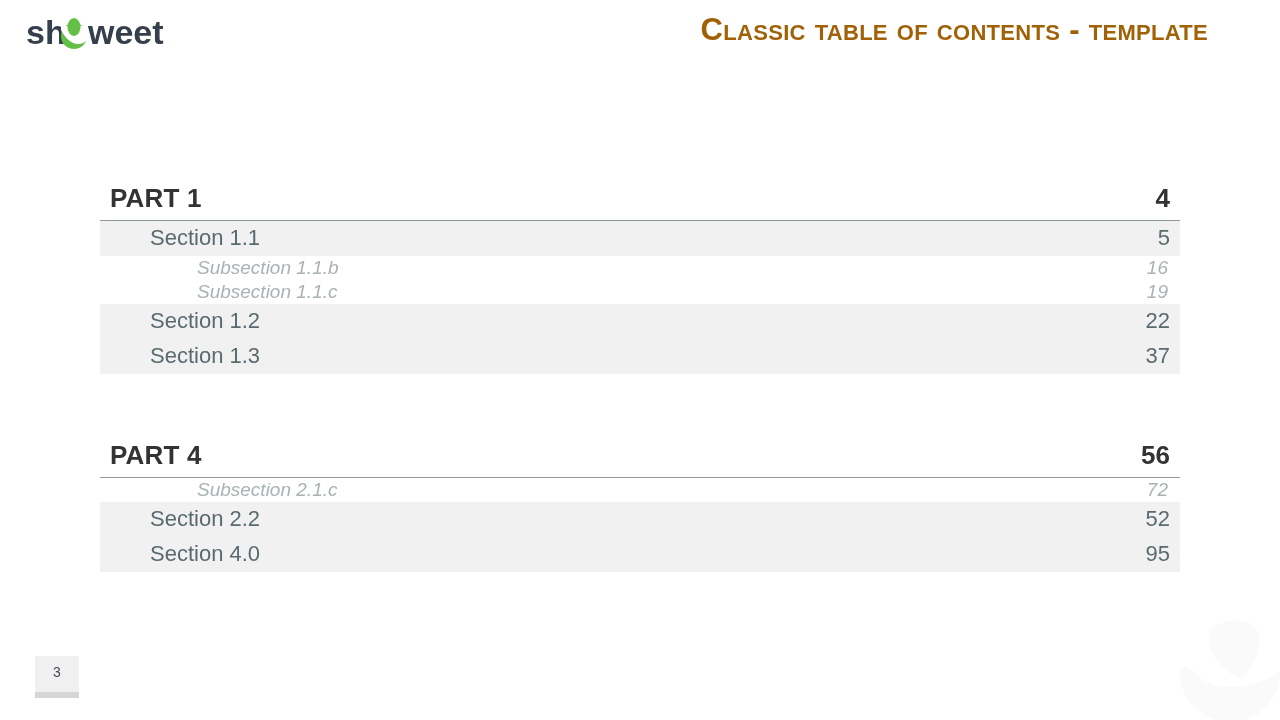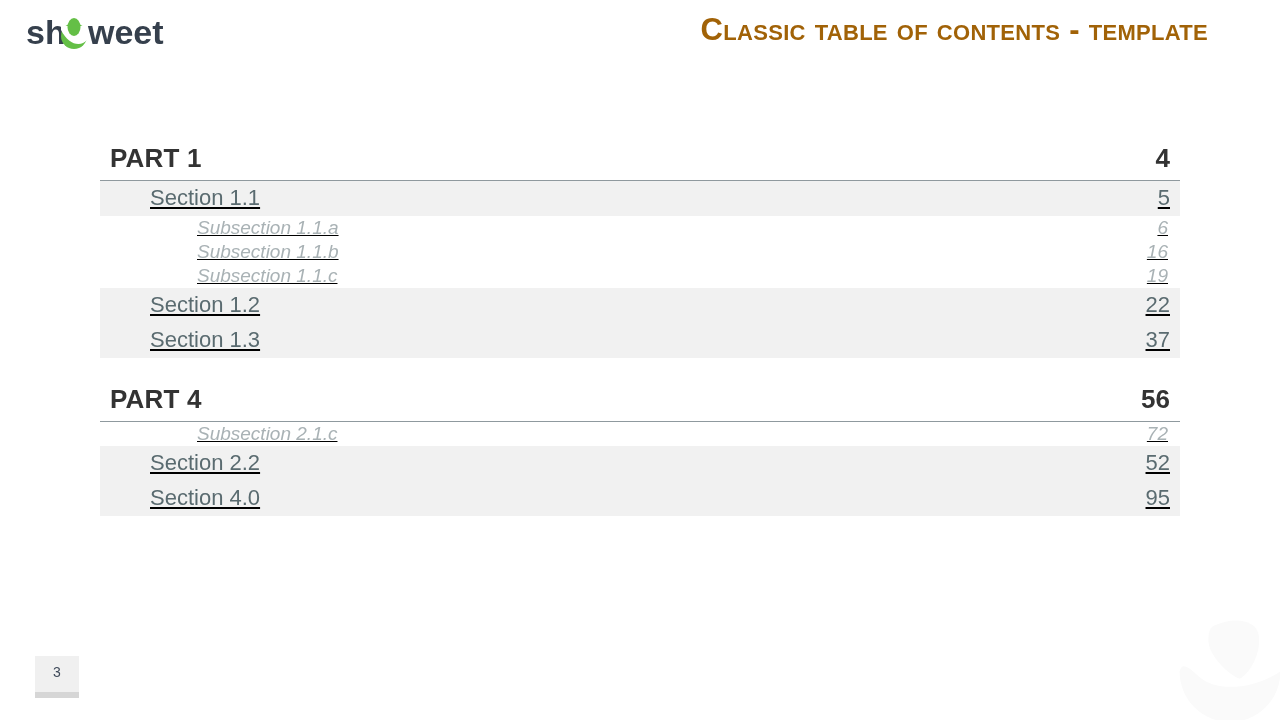--- a/index.html
+++ b/index.html
@@ -78,35 +78,35 @@
     justify-content: space-between;
     padding: 0 10px 0 10px;
     border-bottom: 1.5px solid #8f999e;
     padding-bottom: 6px;
   }
   .part-title {
     font-size: 26px;
     font-weight: bold;
     color: #333333;
     letter-spacing: 0.2px;
+    margin-top: 40px;
   }
   .part-page {
     font-size: 26px;
     font-weight: bold;
     color: #333333;
   }
 
   .rows { display: block; }
 
   .row {
     display: flex;
     align-items: flex-end;
     justify-content: space-between;
     background: transparent;
-    text-decoration: underline;
   }
   .row.shaded { background: #f1f1f1; }
 
   .row.section {
     padding: 4px 10px 5px 50px;
   }
   .row.section .row-label {
     font-size: 22px;
     color: #5a6b70;
   }
@@ -188,24 +188,20 @@
       <div class="part-title">PART 1</div>
       <div class="part-page">4</div>
     </div>
     <div class="rows">
 
       <div class="row section shaded">
         <span class="row-label">Section 1.1</span>
         <span class="row-page">5</span>
       </div>
 
-      <div class="row subsection">
-        <span class="row-label">Subsection 1.1.a</span>
-        <span class="row-page">6</span>
-      </div>
 
       <div class="row subsection">
         <span class="row-label">Subsection 1.1.b</span>
         <span class="row-page">16</span>
       </div>
 
       <div class="row subsection">
         <span class="row-label">Subsection 1.1.c</span>
         <span class="row-page">19</span>
       </div>

